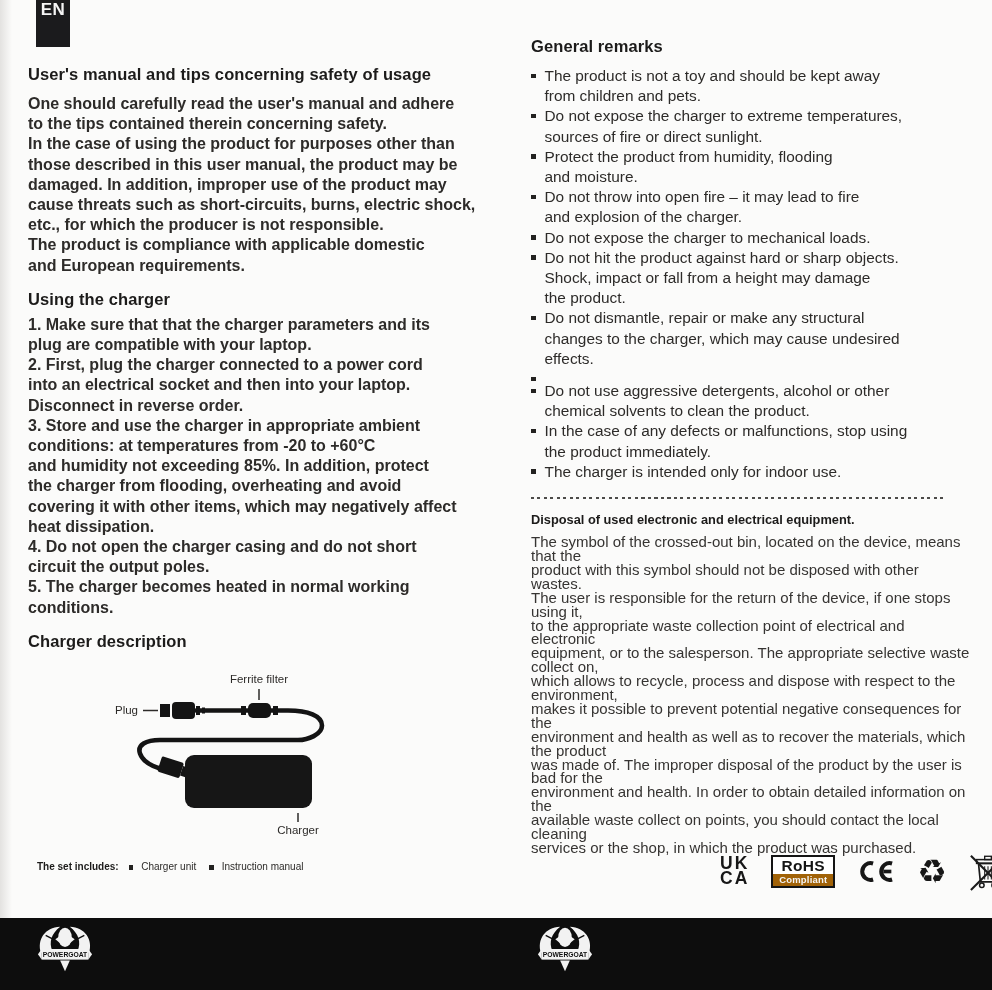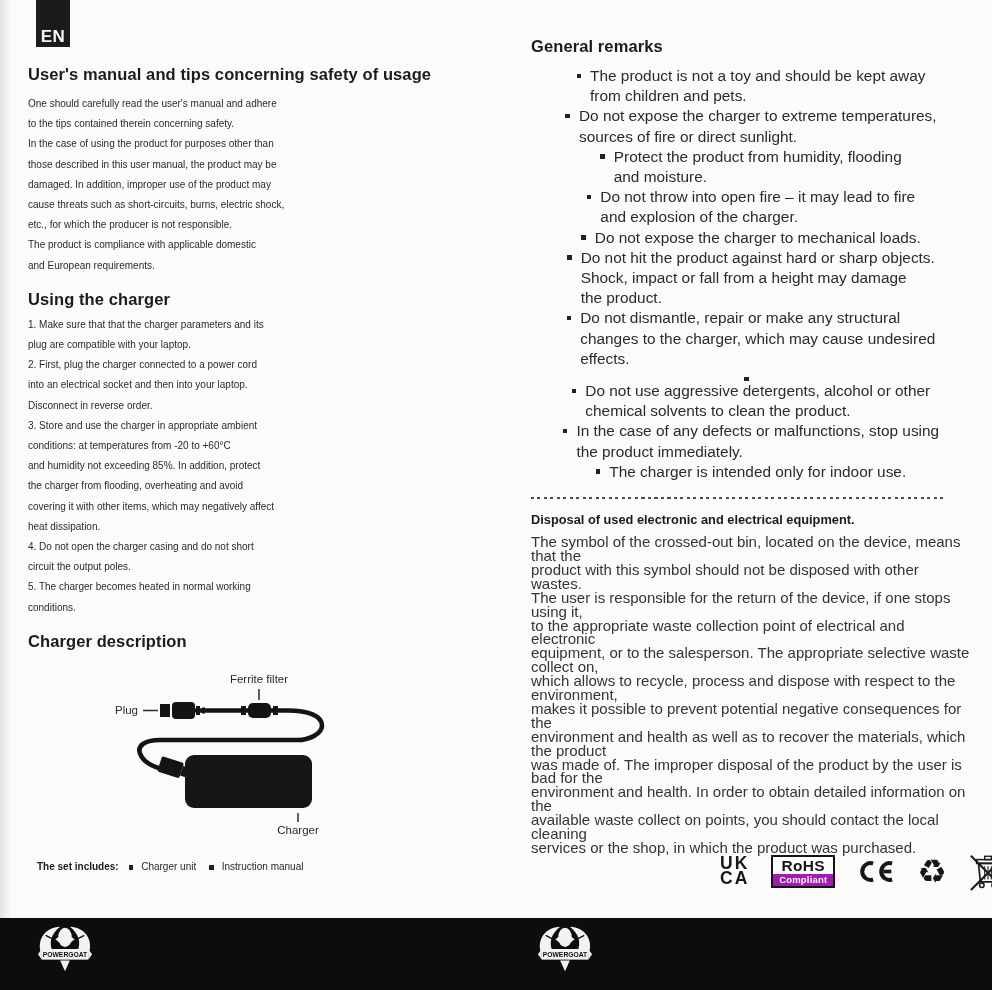--- a/index.html
+++ b/index.html
@@ -11,38 +11,38 @@
     -webkit-font-smoothing:antialiased;
   }
   .page-edge{
     position:absolute;left:0;top:0;width:12px;height:990px;
     background:linear-gradient(90deg,#e3e2e0,rgba(251,251,250,0));
     pointer-events:none;
   }
   .lang-badge{
     position:absolute;left:36px;top:0;width:34px;height:47px;
     background:#1b1b1d;color:#f5f5f5;
-    display:flex;align-items:flex-end;justify-content:center;
+    display:flex;align-items:flex-start;justify-content:center;
     font-size:17px;font-weight:700;letter-spacing:.5px;
   }
   .col-left{position:absolute;left:28px;top:64px;width:450px;}
   .col-right{position:absolute;left:531px;top:36px;width:440px;}
   h2{
     margin:0;font-size:16.5px;line-height:20px;font-weight:700;
     color:#1c1b1a;letter-spacing:.1px;
   }
   .body-text{
-    margin:10px 0 0 0;font-size:10px;line-height:20.2px;
-    white-space:pre-line;color:#2d2b29;
+    margin:10px 0 0 0;font-size:16px;line-height:20.2px;
+    white-space:pre-line;color:#2d2b29;font-weight:bold;
   }
   .mt13{margin-top:13px;}
   .mt6{margin-top:6px;}
   
   ul.remarks{list-style:none;margin:10px 0 0 0;padding:0;}
-  ul.remarks li{display:flex;align-items:flex-start;justify-content:center;}
+  ul.remarks li{display:flex;align-items:flex-start;}
   .sq-bullet{
     width:4.5px;height:4.5px;background:#232220;flex:0 0 auto;
     margin:7.5px 9px 0 0;
   }
   ul.remarks .li-text{font-size:15.4px;line-height:20.2px;white-space:pre-line;}
   .dashed-divider{
     margin-top:15px;width:416px;height:2px;
     background:repeating-linear-gradient(90deg,#4c4b49 0 3px,transparent 3px 6.5px);
   }
   .disposal-title{
@@ -66,21 +66,21 @@
   .set-includes .item{margin-right:13px;}
   
   .marks{
     position:absolute;left:720px;top:850px;height:42px;
     display:flex;align-items:center;gap:22px;color:#171717;
   }
   .ukca{display:flex;flex-direction:column;font-weight:700;font-size:17.5px;
     line-height:15px;letter-spacing:2px;color:#171717;}
   .rohs{border:2.5px solid #141414;width:60px;text-align:center;background:#fff;}
   .rohs-top{font-size:15.5px;font-weight:700;line-height:17px;color:#141414;letter-spacing:.3px;}
-  .rohs-bottom{background:#a21caf;color:#f5f5f5;font-size:9.5px;font-weight:700;
+  .rohs-bottom{background:#a16207;color:#f5f5f5;font-size:9.5px;font-weight:700;
     line-height:12px;letter-spacing:.2px;}
   .recycle{font-size:33px;line-height:33px;font-family:"DejaVu Sans",sans-serif;color:#171717;}
   
   .footer-bar{
     position:absolute;left:0;top:918px;width:992px;height:72px;background:#0d0d0d;
   }
   .goat-logo{position:absolute;top:5px;width:58px;height:52px;}
   .goat-logo.g1{left:36px;}
   .goat-logo.g2{left:536px;}
   .goat-logo text{font-family:"Liberation Sans",sans-serif;font-weight:700;}

